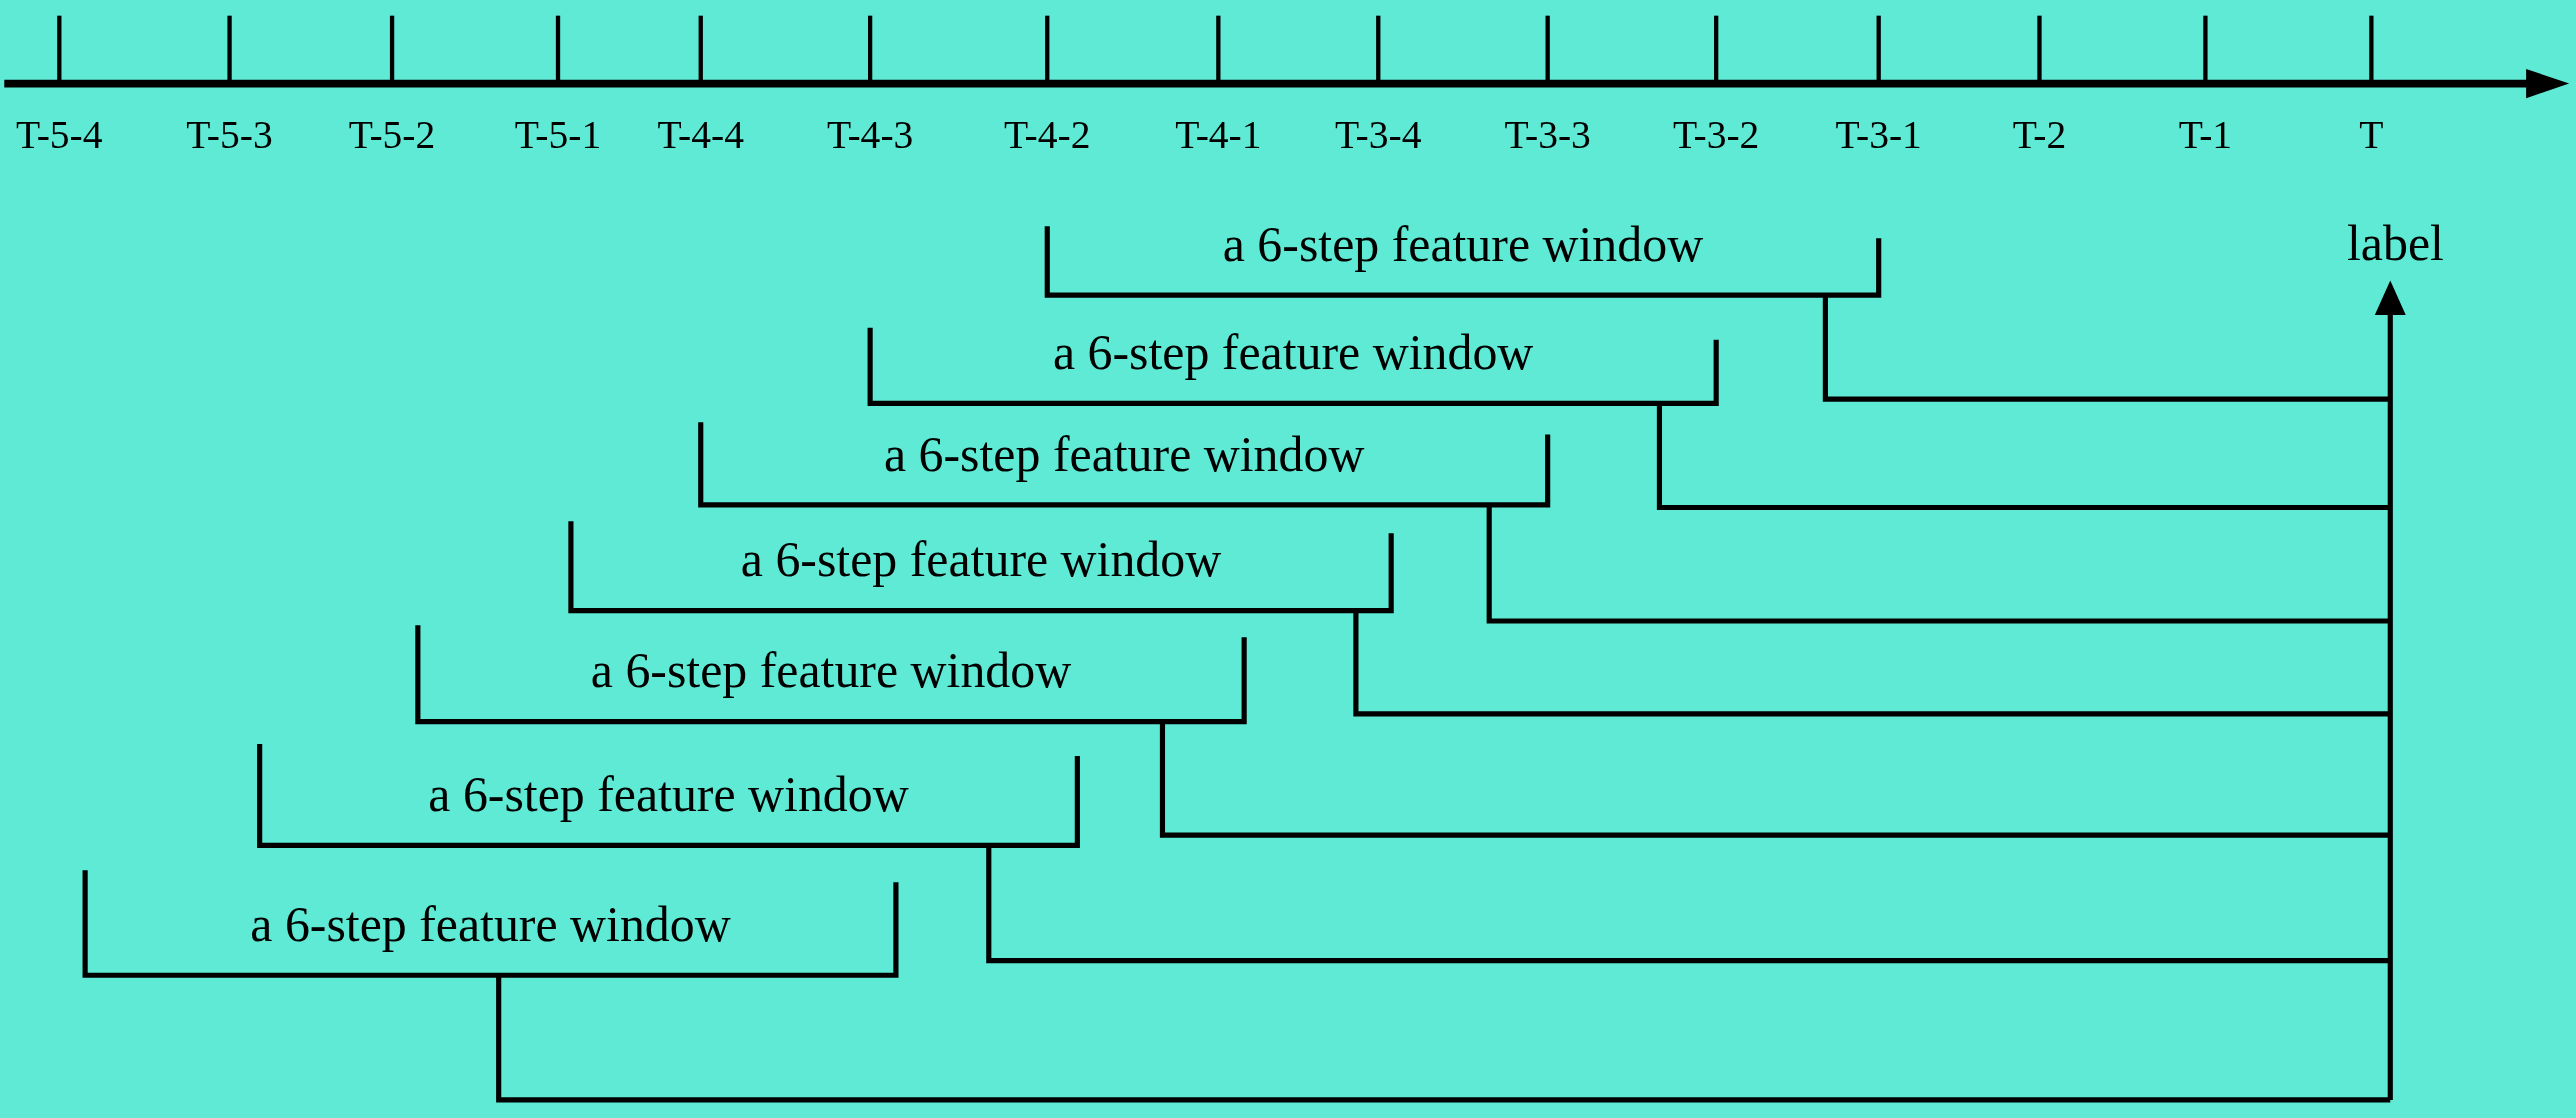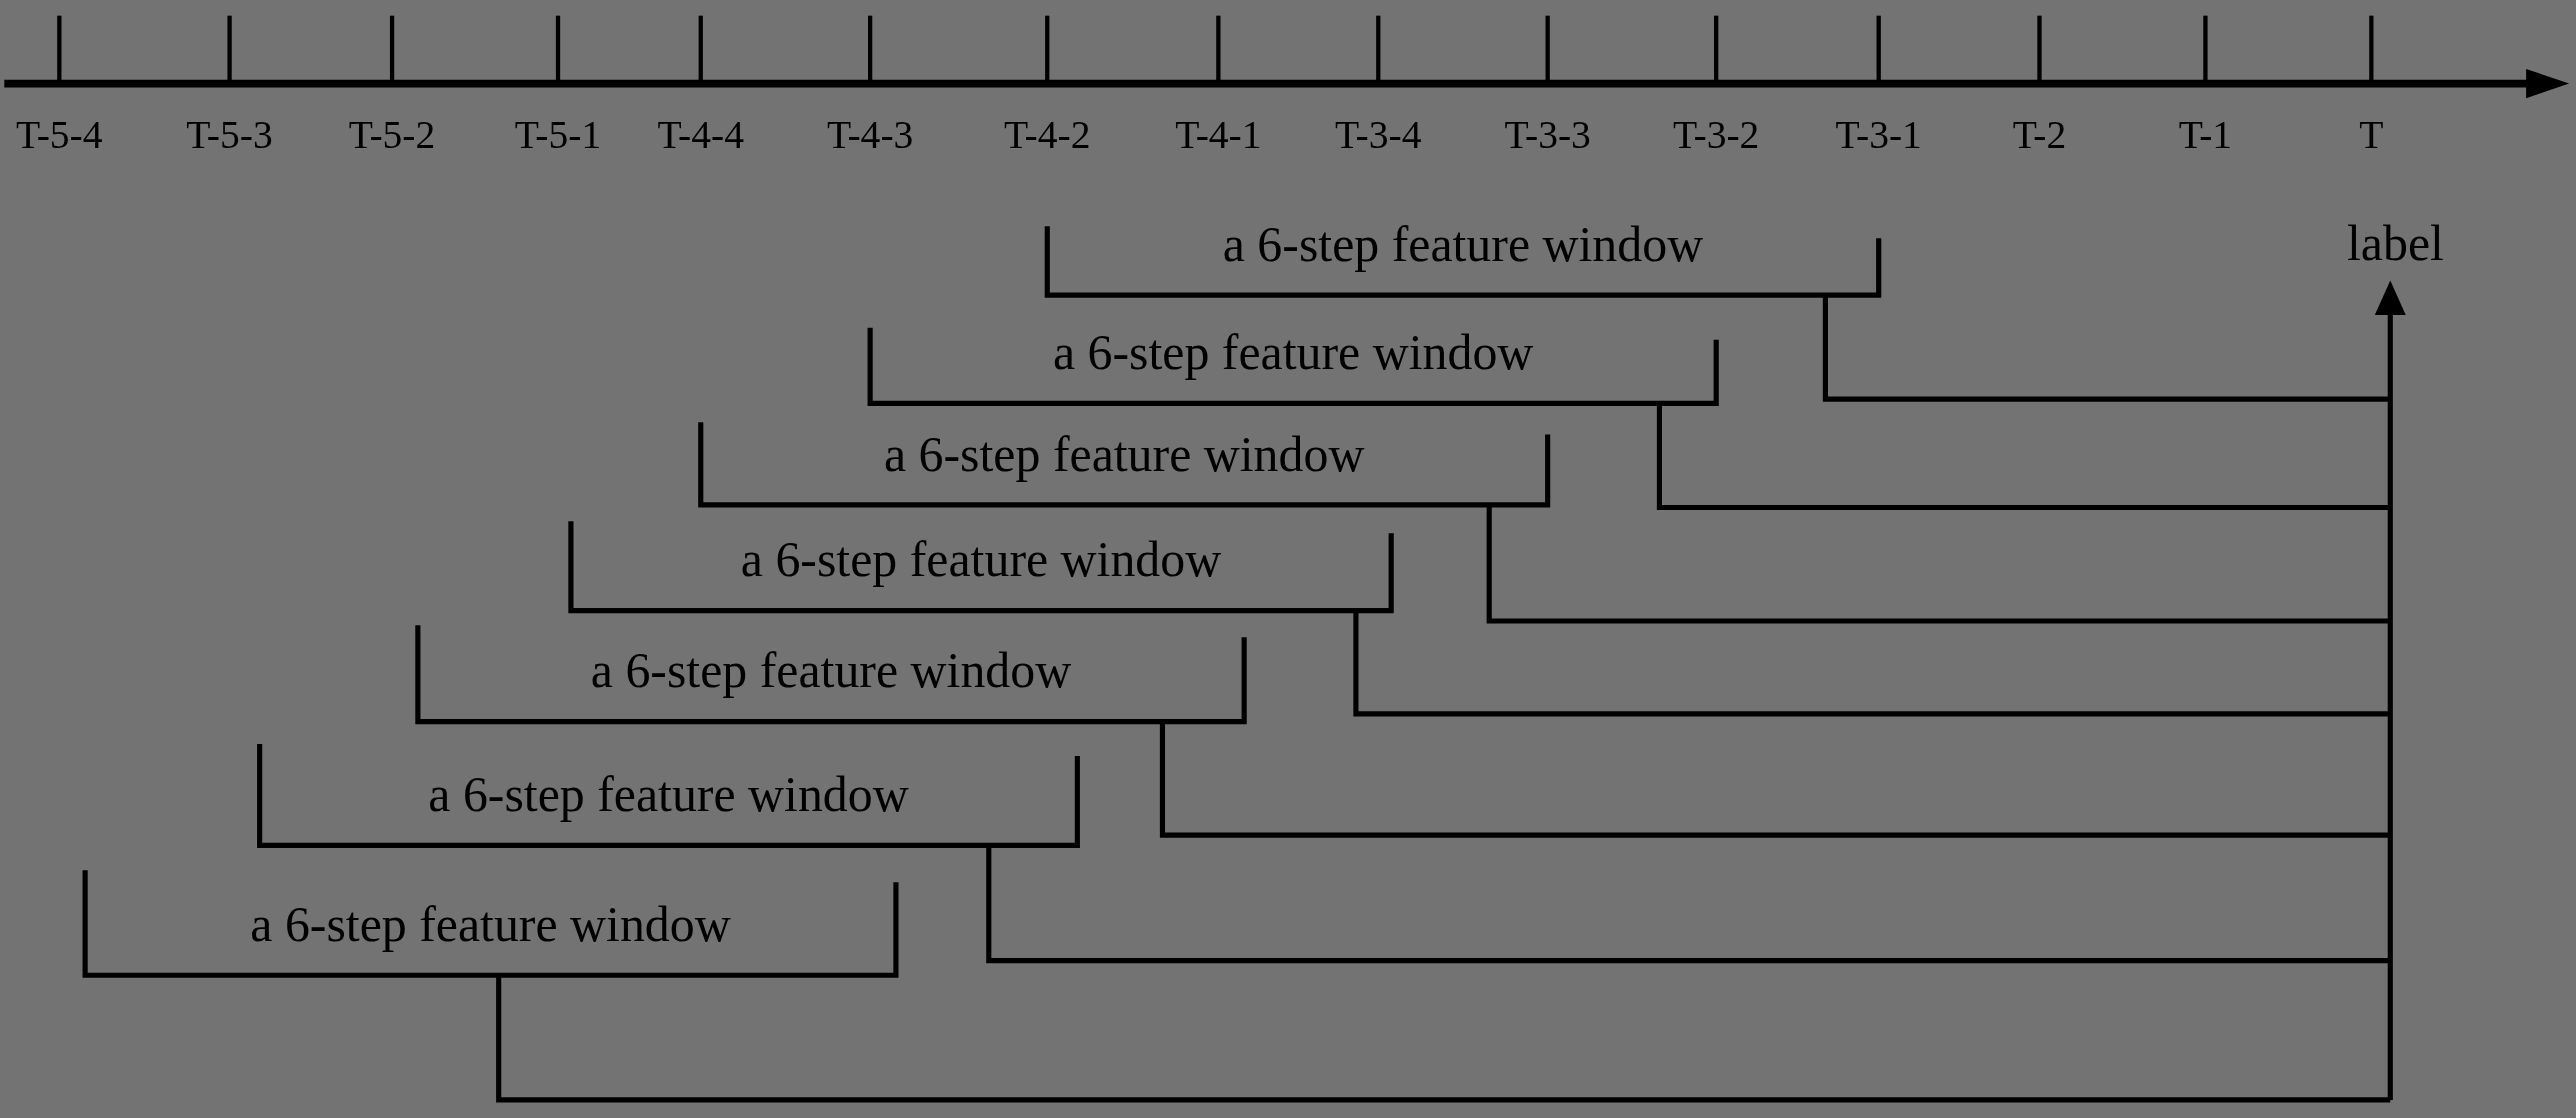--- a/index.html
+++ b/index.html
@@ -3,21 +3,21 @@
 <meta charset="utf-8">
 <style>
   html, body {
     margin: 0;
     padding: 0;
     background: #ffffff;
   }
   .stage {
     width: 2576px;
     height: 1119px;
-    background: #737373;
+    background: #5eead4;
     position: relative;
   }
   svg { display: block; }
   text {
     font-family: "Liberation Serif", "DejaVu Serif", serif;
     fill: #000000;
   }
   .tick-label   { font-size: 46px; }
   .window-label { font-size: 58px; }
   .axis-label   { font-size: 58px; }

